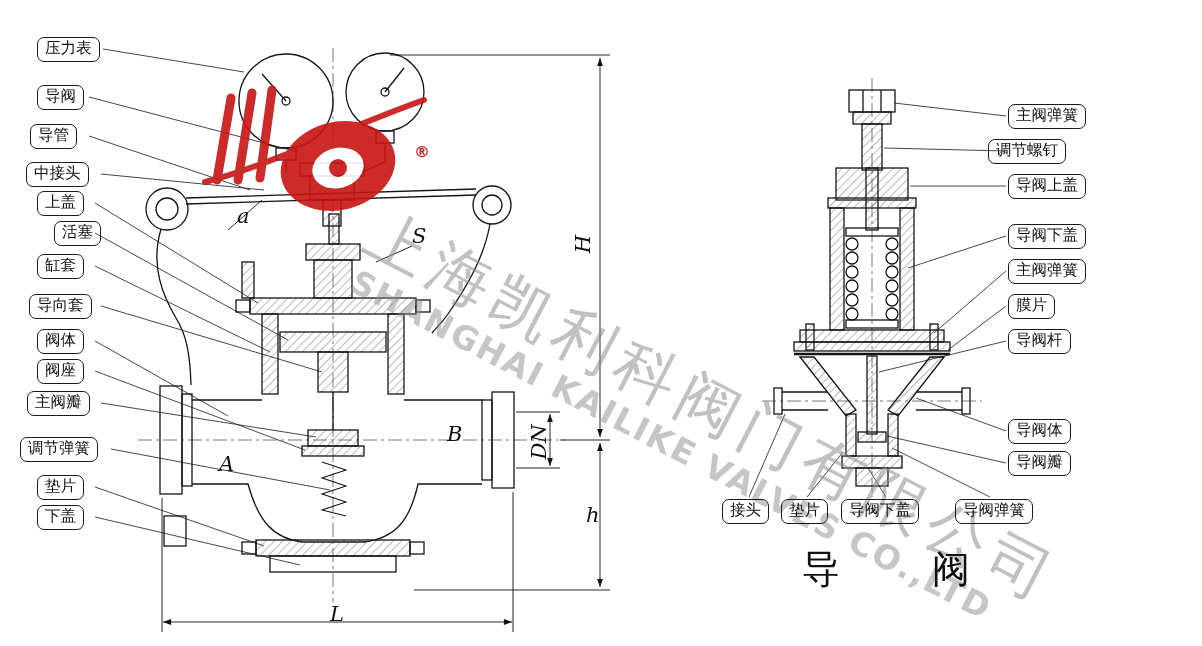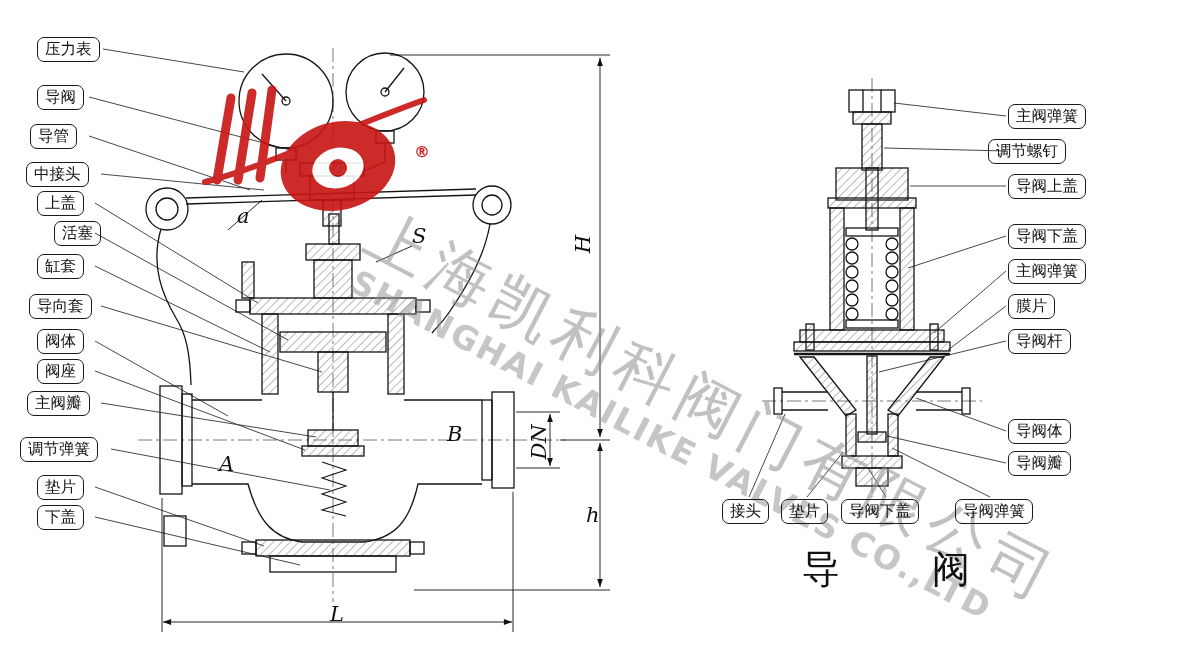--- a/index.html
+++ b/index.html
@@ -2,21 +2,21 @@
 <html><head>
 <meta charset="utf-8">
 <title>Valve Structure Diagram</title>
 <style>
   html,body{margin:0;padding:0;background:#ffffff;}
   .stage{position:relative;width:1202px;height:646px;background:#fff;overflow:hidden;
          font-family:"DejaVu Sans",sans-serif;color:#111;}
   svg{position:absolute;left:0;top:0;}
   .lbl{position:absolute;border:1.3px solid #1a1a1a;border-radius:7px;padding:3px 7px;
        font-size:15.5px;line-height:1.1;white-space:nowrap;background:transparent;
-       color:#111;text-align:center;}
+       color:#111;text-align:center;font-family:Liberation Mono, monospace;}
   .dim{position:absolute;font:italic 21px "DejaVu Serif",serif;color:#111;white-space:nowrap;}
   .dim.rot{transform:rotate(-90deg);transform-origin:center center;}
   .caption{position:absolute;font-size:38px;letter-spacing:92px;white-space:nowrap;color:#111;
            font-family:"DejaVu Sans",sans-serif;}
   .wm{position:absolute;pointer-events:none;}
   .wm-cn{left:390px;top:192px;transform:rotate(27.5deg);transform-origin:0 0;
          font-size:62px;letter-spacing:8px;color:#8f8f8f;opacity:.55;white-space:nowrap;}
   .wm-en{left:362px;top:262px;transform:rotate(27.5deg);transform-origin:0 0;
          font-size:33px;font-weight:bold;letter-spacing:2px;color:#8f8f8f;opacity:.5;white-space:nowrap;}
   .wm-reg{left:414px;top:142px;color:#c81414;font-size:16px;font-weight:bold;opacity:.95;}

